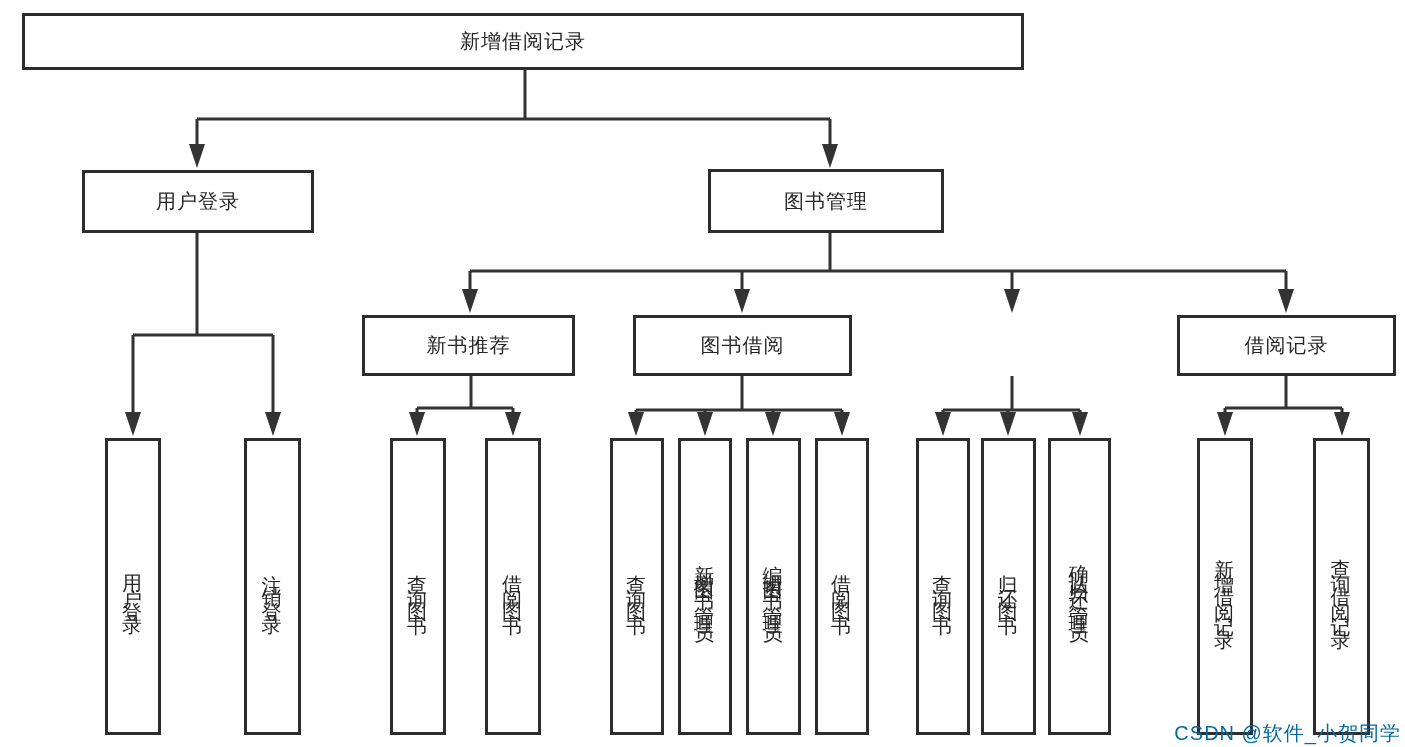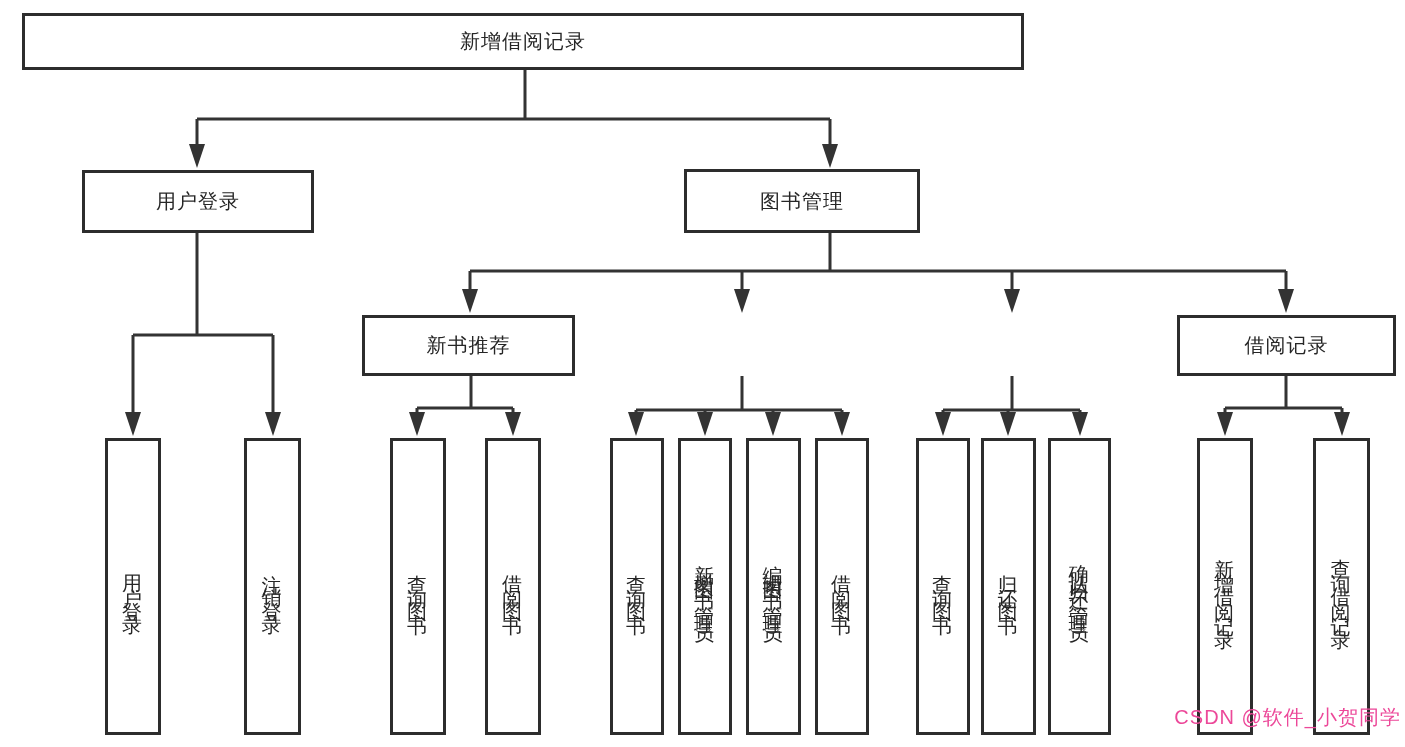--- a/index.html
+++ b/index.html
@@ -17,21 +17,21 @@
   .vbox{
     position:absolute;border:3px solid #2d2d2d;background:#ffffff;
     display:flex;align-items:center;justify-content:center;
     writing-mode:vertical-rl;text-orientation:mixed;
     font-size:20px;white-space:nowrap;
   }
   .ls4{letter-spacing:0.68em;}
   .ls6{letter-spacing:0.72em;}
   .ls9{letter-spacing:0.42em;}
   .watermark{
-    position:absolute;right:4px;bottom:16px;font-size:20px;color:#ec4899;
+    position:absolute;right:4px;bottom:0;font-size:20px;color:#0369a1;
     letter-spacing:1px;white-space:nowrap;
   }
 </style>
 </head>
 <body>
 
 <div class="canvas">
 
   <svg class="wires" viewBox="0 0 1405 747" xmlns="http://www.w3.org/2000/svg">
     <path d="M525 70 V119 M197 119 H830 M197 119 V150 M830 119 V150
@@ -64,26 +64,29 @@
     </g>
   </svg>
 
   <div class="hbox" style="left:22px;top:13px;width:1002px;height:57px;">
     <span>新增借阅记录</span>
   </div>
 
   <div class="hbox" style="left:82px;top:170px;width:232px;height:63px;">
     <span>用户登录</span>
   </div>
-  <div class="hbox" style="left:684px;top:169px;width:236px;height:64px;text-align:right;">
+  <div class="hbox" style="left:708px;top:169px;width:236px;height:64px;text-align:right;">
     <span>图书管理</span>
   </div>
 
   <div class="hbox" style="left:362px;top:315px;width:213px;height:61px;">
     <span>新书推荐</span>
+  </div>
+  <div class="hbox" style="left:633px;top:315px;width:219px;height:61px;">
+    <span>图书借阅</span>
   </div>
   <div class="hbox" style="left:1177px;top:315px;width:219px;height:61px;">
     <span>借阅记录</span>
   </div>
 
   <div class="vbox ls4" style="left:105px;top:438px;width:56px;height:297px;">
     <span>用户登录</span>
   </div>
   <div class="vbox ls4" style="left:244px;top:438px;width:57px;height:297px;">
     <span>注销登录</span>

